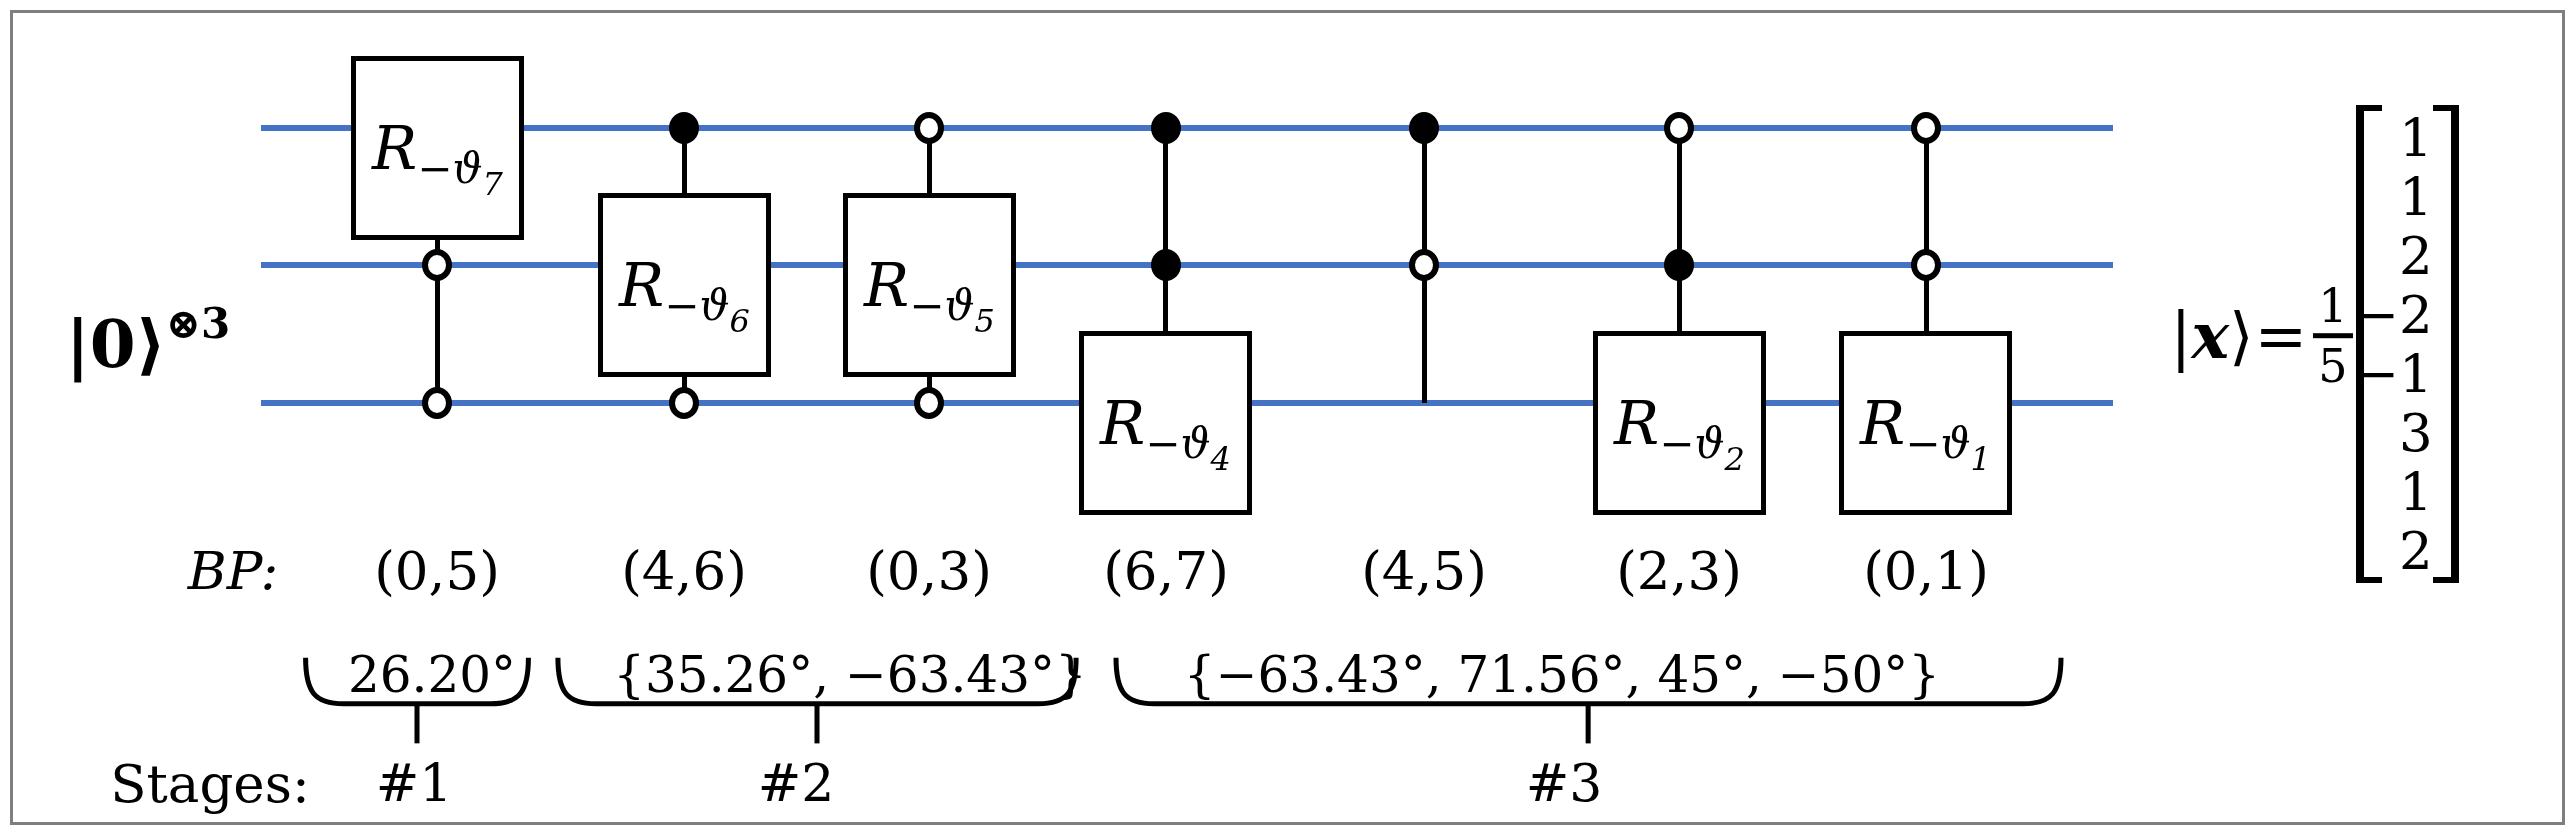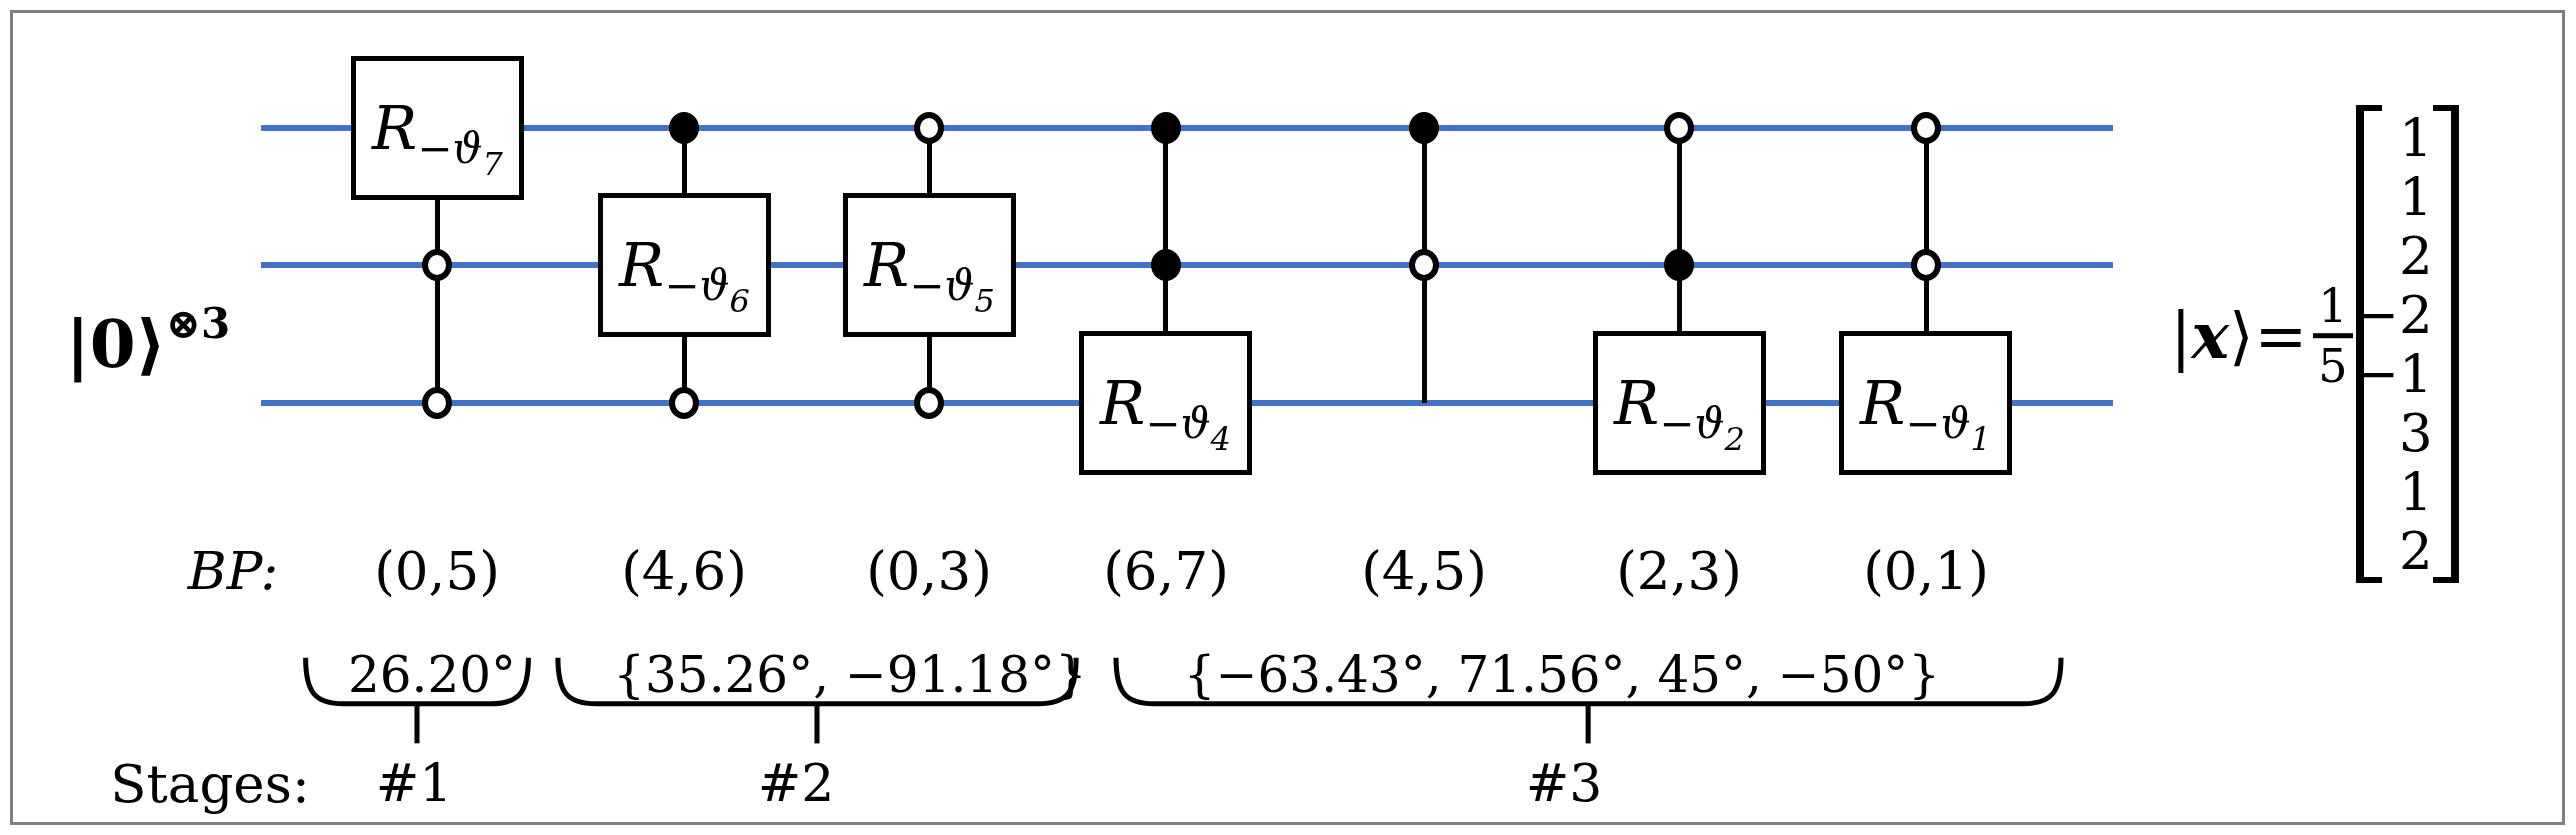--- a/index.html
+++ b/index.html
@@ -2,21 +2,21 @@
 <html style="font-size:11.5px"><head>
 <meta charset="utf-8">
 <style>
   html,body{margin:0;padding:0;width:2576px;height:836px;background:#ffffff;
     font-family:"DejaVu Serif","Liberation Serif",serif;color:#000;}
   .abs{position:absolute;}
   #stage{position:relative;width:2576px;height:836px;overflow:hidden;}
   .frame{position:absolute;left:10px;top:10px;right:11.5px;bottom:11.5px;border:3.6px solid #7f7f7f;}
   .wire{position:absolute;height:5.8px;background:#4472C4;}
   .vline{position:absolute;width:5px;background:#000;}
-  .gate-box{position:absolute;width:173px;height:144px;background:#fff;border:5px solid #000;
+  .gate-box{position:absolute;width:173px;height:184px;background:#fff;border:5px solid #000;
     box-sizing:border-box;display:flex;align-items:center;justify-content:center;}
   .glabel{font-style:italic;font-size:60px;white-space:nowrap;line-height:1;}
   .gsub{font-size:42px;position:relative;top:14.4px;}
   .gsubsub{font-size:32px;position:relative;top:11.5px;}
   .dot{position:absolute;width:30px;height:32px;border-radius:50%;transform:translate(-50%,-50%);}
   .dot.filled{background:#000;}
   .dot.open{background:#fff;border:6.5px solid #000;box-sizing:border-box;}
   .center-at{transform:translate(-50%,-50%);white-space:nowrap;}
   .ket0{font-size:66px;font-weight:bold;}
   .ket0 .sup{font-size:42px;position:relative;top:-29px;}
@@ -102,21 +102,21 @@
   <div class="abs center-at rowtext italic" style="left:205px;top:570px;">BP:</div>
   <div class="abs center-at rowtext" style="left:437px;top:570px;">(0,5)</div>
   <div class="abs center-at rowtext" style="left:684px;top:570px;">(4,6)</div>
   <div class="abs center-at rowtext" style="left:929px;top:570px;">(0,3)</div>
   <div class="abs center-at rowtext" style="left:1166px;top:570px;">(6,7)</div>
   <div class="abs center-at rowtext" style="left:1424px;top:570px;">(4,5)</div>
   <div class="abs center-at rowtext" style="left:1679px;top:570px;">(2,3)</div>
   <div class="abs center-at rowtext" style="left:1926px;top:570px;">(0,1)</div>
 
   <div class="abs center-at angletext" style="left:432px;top:675px;">26.20°</div>
-  <div class="abs center-at angletext" style="left:850px;top:675px;">{35.26°, −91.18°}</div>
+  <div class="abs center-at angletext" style="left:850px;top:675px;">{35.26°, −63.43°}</div>
   <div class="abs center-at angletext" style="left:1562px;top:675px;">{−63.43°,  71.56°,  45°, −50°}</div>
 
   <svg class="brace" style="left:302px;top:652px;" width="230" height="95" viewBox="0 0 320 132">
     <path d="M 5 8 C 5 56 18 72 58 72 L 262 72 C 302 72 315 56 315 8" fill="none" stroke="#000" stroke-width="7"></path>
     <line x1="160" y1="72" x2="160" y2="127" stroke="#000" stroke-width="7"></line>
   </svg>
   <svg class="brace" style="left:554px;top:652px;" width="526" height="95" viewBox="0 0 730 132">
     <path d="M 5 8 C 5 56 18 72 58 72 L 672 72 C 712 72 725 56 725 8" fill="none" stroke="#000" stroke-width="7"></path>
     <line x1="365" y1="72" x2="365" y2="127" stroke="#000" stroke-width="7"></line>
   </svg>

